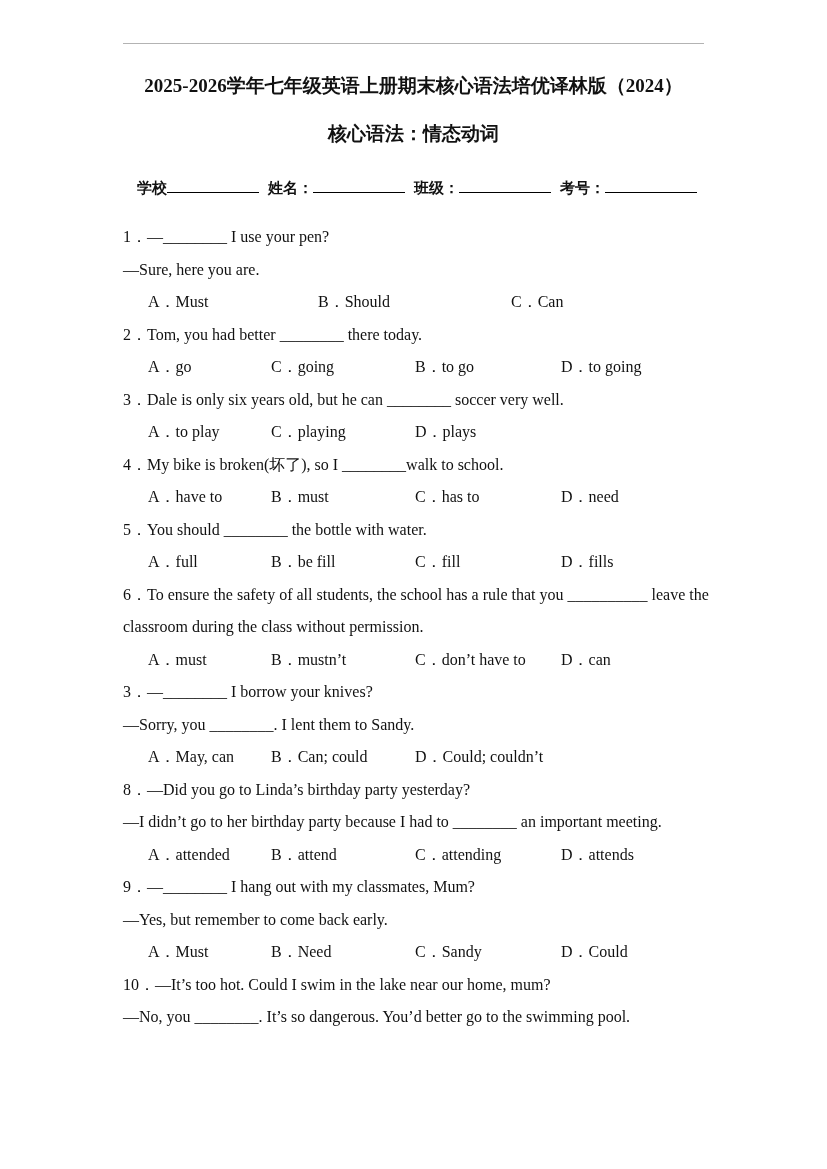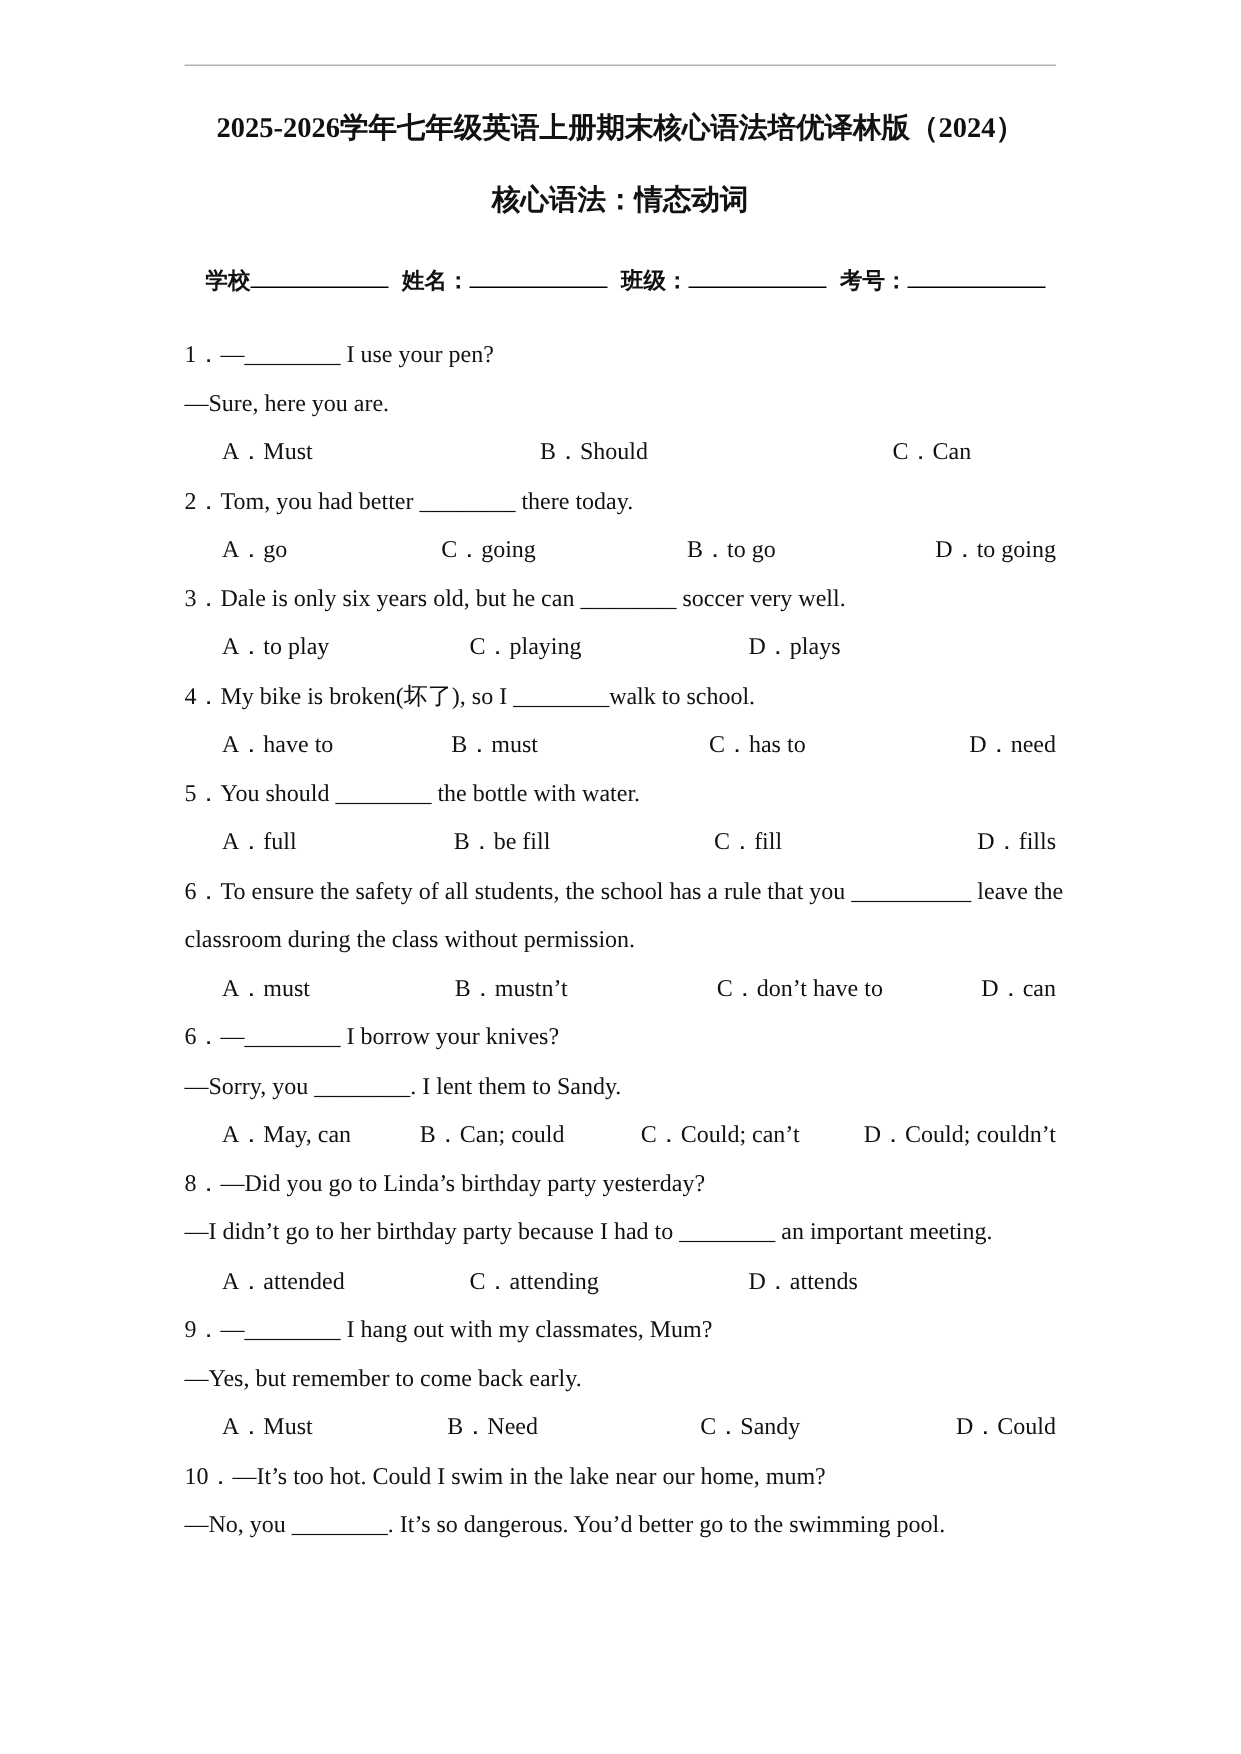--- a/index.html
+++ b/index.html
@@ -23,21 +23,21 @@
     font-size:15px; font-weight:bold;
     padding-left:14px; white-space:nowrap;
   }
   .blank-line {
     display:inline-block; width:92px; height:15px;
     border-bottom:1px solid #000; margin-right:9px;
     vertical-align:baseline;
   }
   .questions { margin-top:16px; font-size:16px; }
   .line { line-height:32.5px; white-space:nowrap; }
-  .opts { display:flex; padding-left:25px;gap:42px; }
+  .opts { display:flex; padding-left:25px; }
   .opt { display:block; }
   .opts4 .opt:nth-child(1){ width:123px; }
   .opts4 .opt:nth-child(2){ width:144px; }
   .opts4 .opt:nth-child(3){ width:146px; }
   .opts3 .opt:nth-child(1){ width:170px; }
   .opts3 .opt:nth-child(2){ width:193px; }
 </style>
 </head>
 <body>
 
@@ -110,35 +110,35 @@
       <p class="line">classroom during the class without permission.</p>
       <div class="line opts opts4">
         <span class="opt">A．must</span>
         <span class="opt">B．mustn’t</span>
         <span class="opt">C．don’t have to</span>
         <span class="opt">D．can</span>
       </div>
     </div>
 
     <div class="question">
-      <p class="line">6．—________ I borrow your knives?</p>
+      <p class="line">3．—________ I borrow your knives?</p>
       <p class="line">—Sorry, you ________. I lent them to Sandy.</p>
       <div class="line opts opts4">
         <span class="opt">A．May, can</span>
         <span class="opt">B．Can; could</span>
-        <span class="opt">C．Could; can’t</span>
         <span class="opt">D．Could; couldn’t</span>
       </div>
     </div>
 
     <div class="question">
       <p class="line">8．—Did you go to Linda’s birthday party yesterday?</p>
       <p class="line">—I didn’t go to her birthday party because I had to ________ an important meeting.</p>
       <div class="line opts opts4">
         <span class="opt">A．attended</span>
+        <span class="opt">B．attend</span>
         <span class="opt">C．attending</span>
         <span class="opt">D．attends</span>
       </div>
     </div>
 
     <div class="question">
       <p class="line">9．—________ I hang out with my classmates, Mum?</p>
       <p class="line">—Yes, but remember to come back early.</p>
       <div class="line opts opts4">
         <span class="opt">A．Must</span>

